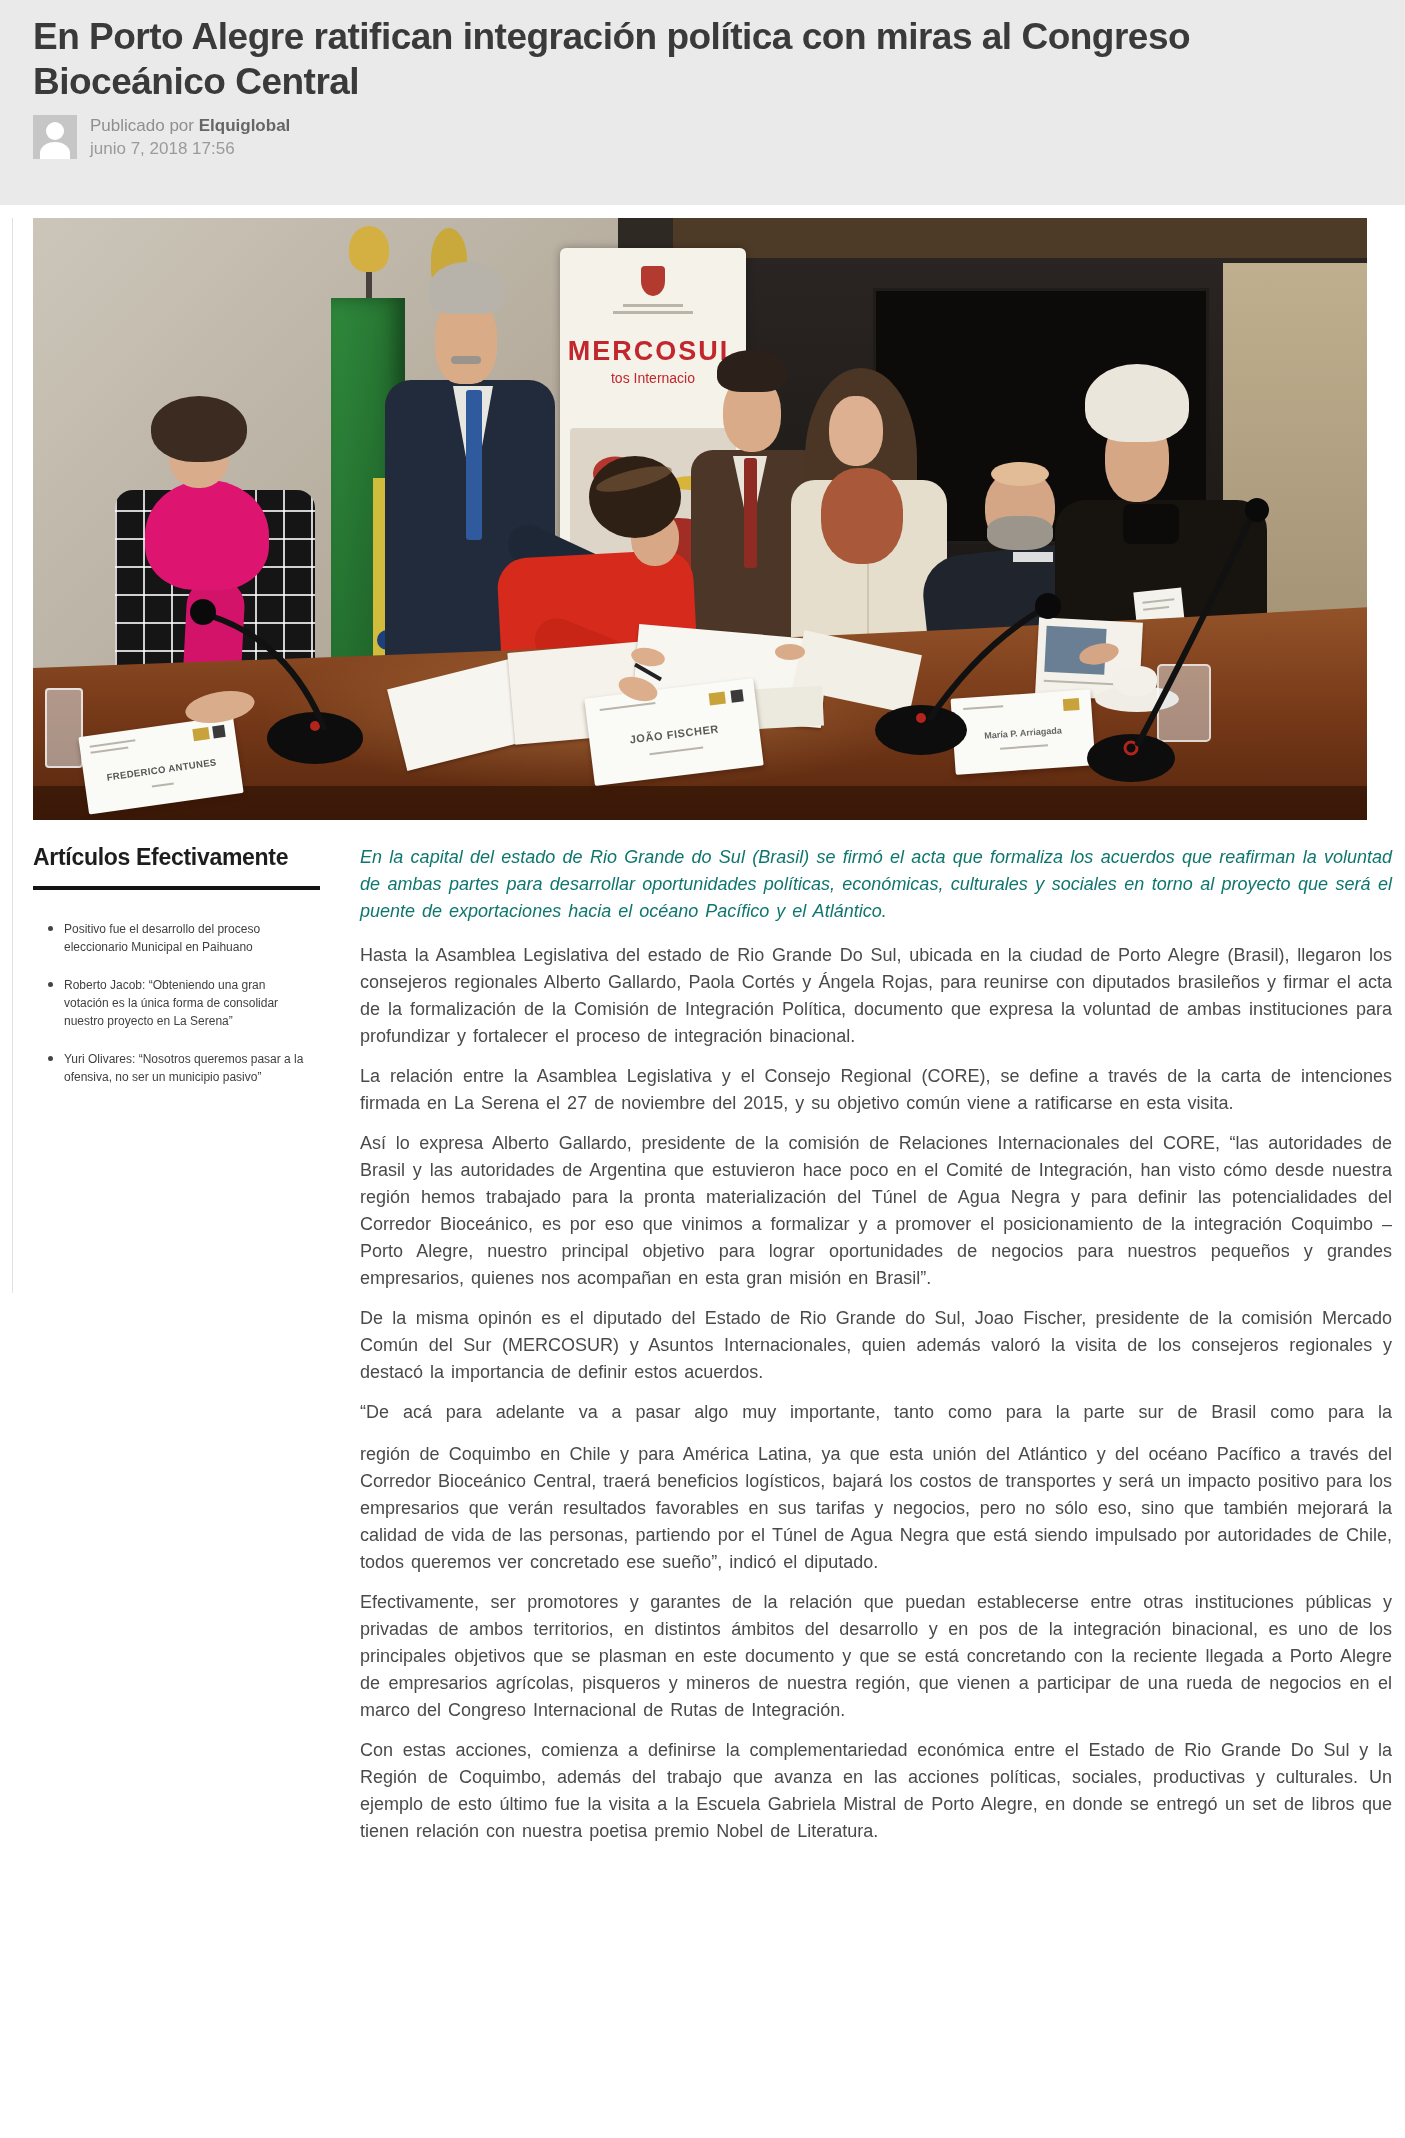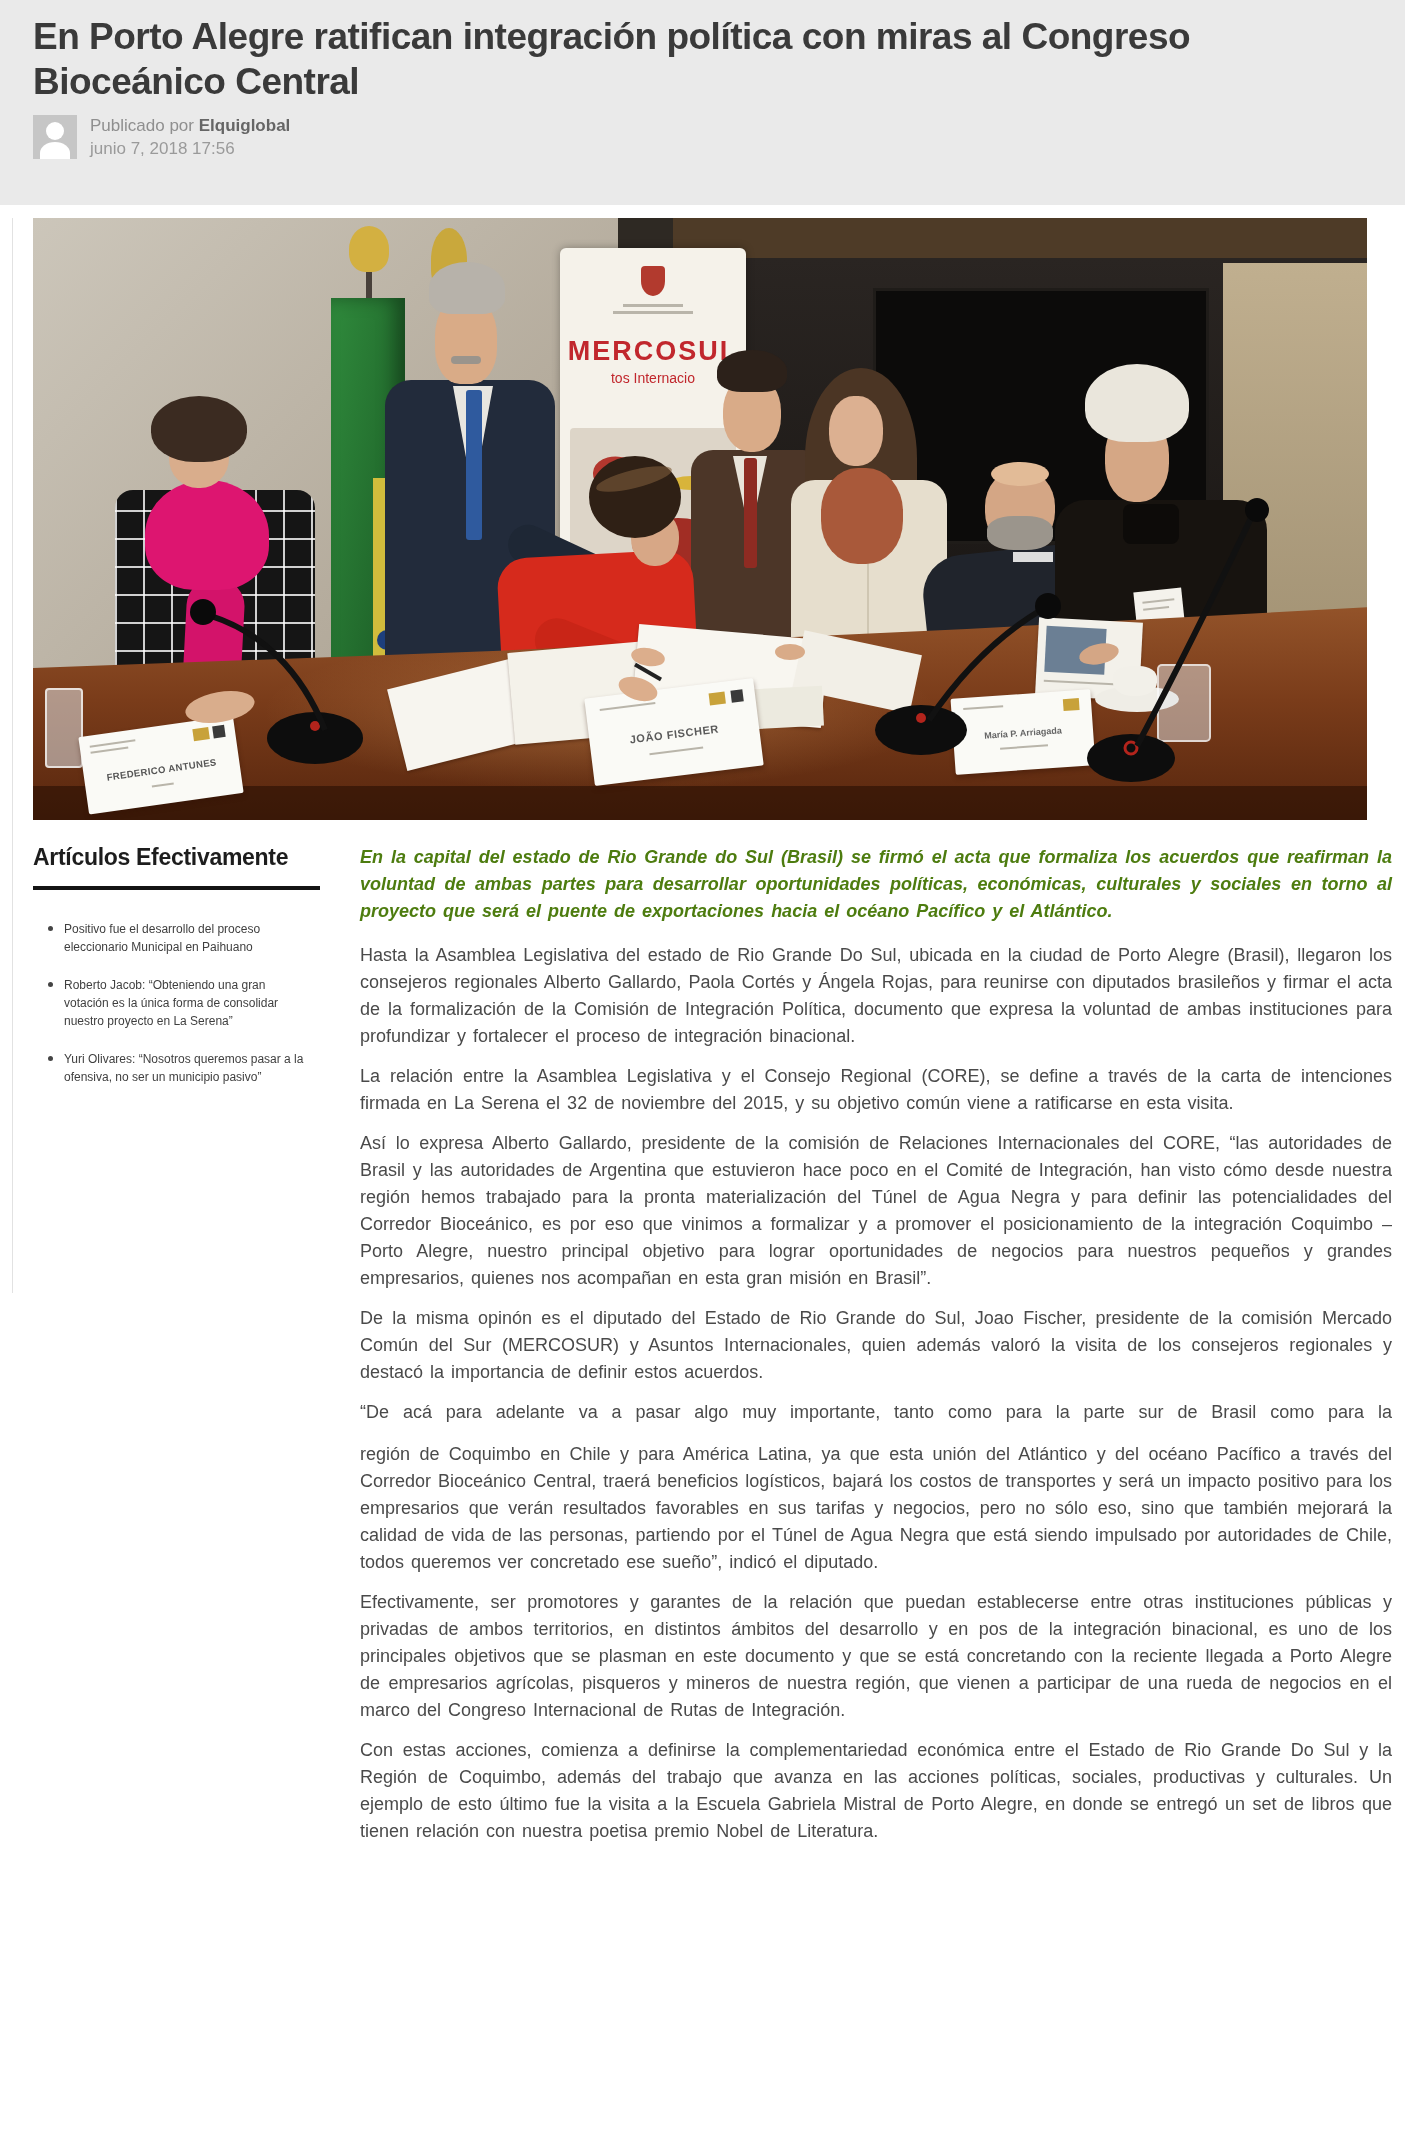--- a/index.html
+++ b/index.html
@@ -33,21 +33,21 @@
   .content-row{display:flex;gap:40px;padding:24px 0 0 33px;align-items:flex-start}
   aside.related{width:287px;flex:none}
   .related h2{margin:0;font-size:23px;color:#1d1d1d;font-weight:bold;letter-spacing:-.3px}
   .related .rule{height:4px;background:#141414;margin:15px 0 27px}
   .related ul{margin:0;padding:0 0 0 23px}
   .related li{margin:0 8px 17px;font-size:12px;line-height:1.47;color:#3f3f3f;cursor:pointer}
   .related li::marker{color:#444;font-size:15px}
   article.body-col{width:1032px;font-size:18px;line-height:27px;color:#4a4a4a;
     text-align:justify;word-spacing:2px}
   article.body-col p{margin:0 0 13px}
-  p.lead{font-weight:bold;font-style:italic;color:#4d7c0f;margin-bottom:17px !important}
+  p.lead{font-weight:normal;font-style:italic;color:#0f766e;margin-bottom:17px !important}
   p.gap-line{text-align-last:justify;-moz-text-align-last:justify;margin-bottom:15px !important}
   .left-rule{position:absolute;left:12px;top:218px;width:1px;height:1075px;background:#e2e2e2}
 </style>
 </head>
 <body>
 
 <div class="left-rule"></div>
 
 <header class="header-band">
   <h1 class="page-title">
@@ -226,21 +226,21 @@
     <ul>
       <li><span>Positivo fue el desarrollo del proceso eleccionario Municipal en Paihuano</span></li>
       <li><span>Roberto Jacob: “Obteniendo una gran votación es la única forma de consolidar nuestro proyecto en La Serena”</span></li>
       <li><span>Yuri Olivares: “Nosotros queremos pasar a la ofensiva, no ser un municipio pasivo”</span></li>
     </ul>
   </aside>
 
   <article class="body-col">
     <p class="lead">En la capital del estado de Rio Grande do Sul (Brasil) se firmó el acta que formaliza los acuerdos que reafirman la voluntad de ambas partes para desarrollar oportunidades políticas, económicas, culturales y sociales en torno al proyecto que será el puente de exportaciones hacia el océano Pacífico y el Atlántico.</p>
     <p>Hasta la Asamblea Legislativa del estado de Rio Grande Do Sul, ubicada en la ciudad de Porto Alegre (Brasil), llegaron los consejeros regionales Alberto Gallardo, Paola Cortés y Ángela Rojas, para reunirse con diputados brasileños y firmar el acta de la formalización de la Comisión de Integración Política, documento que expresa la voluntad de ambas instituciones para profundizar y fortalecer el proceso de integración binacional.</p>
-    <p>La relación entre la Asamblea Legislativa y el Consejo Regional (CORE), se define a través de la carta de intenciones firmada en La Serena el 32 de noviembre del 2015, y su objetivo común viene a ratificarse en esta visita.</p>
+    <p>La relación entre la Asamblea Legislativa y el Consejo Regional (CORE), se define a través de la carta de intenciones firmada en La Serena el 27 de noviembre del 2015, y su objetivo común viene a ratificarse en esta visita.</p>
     <p>Así lo expresa Alberto Gallardo, presidente de la comisión de Relaciones Internacionales del CORE, “las autoridades de Brasil y las autoridades de Argentina que estuvieron hace poco en el Comité de Integración, han visto cómo desde nuestra región hemos trabajado para la pronta materialización del Túnel de Agua Negra y para definir las potencialidades del Corredor Bioceánico, es por eso que vinimos a formalizar y a promover el posicionamiento de la integración Coquimbo – Porto Alegre, nuestro principal objetivo para lograr oportunidades de negocios para nuestros pequeños y grandes empresarios, quienes nos acompañan en esta gran misión en Brasil”.</p>
     <p>De la misma opinón es el diputado del Estado de Rio Grande do Sul, Joao Fischer, presidente de la comisión Mercado Común del Sur (MERCOSUR) y Asuntos Internacionales, quien además valoró la visita de los consejeros regionales y destacó la importancia de definir estos acuerdos.</p>
     <p class="gap-line">“De acá para adelante va a pasar algo muy importante, tanto como para la parte sur de Brasil como para la</p>
     <p>región de Coquimbo en Chile y para América Latina, ya que esta unión del Atlántico y del océano Pacífico a través del Corredor Bioceánico Central, traerá beneficios logísticos, bajará los costos de transportes y será un impacto positivo para los empresarios que verán resultados favorables en sus tarifas y negocios, pero no sólo eso, sino que también mejorará la calidad de vida de las personas, partiendo por el Túnel de Agua Negra que está siendo impulsado por autoridades de Chile, todos queremos ver concretado ese sueño”, indicó el diputado.</p>
     <p>Efectivamente, ser promotores y garantes de la relación que puedan establecerse entre otras instituciones públicas y privadas de ambos territorios, en distintos ámbitos del desarrollo y en pos de la integración binacional, es uno de los principales objetivos que se plasman en este documento y que se está concretando con la reciente llegada a Porto Alegre de empresarios agrícolas, pisqueros y mineros de nuestra región, que vienen a participar de una rueda de negocios en el marco del Congreso Internacional de Rutas de Integración.</p>
     <p>Con estas acciones, comienza a definirse la complementariedad económica entre el Estado de Rio Grande Do Sul y la Región de Coquimbo, además del trabajo que avanza en las acciones políticas, sociales, productivas y culturales. Un ejemplo de esto último fue la visita a la Escuela Gabriela Mistral de Porto Alegre, en donde se entregó un set de libros que tienen relación con nuestra poetisa premio Nobel de Literatura.</p>
   </article>
 
 </div>
 

